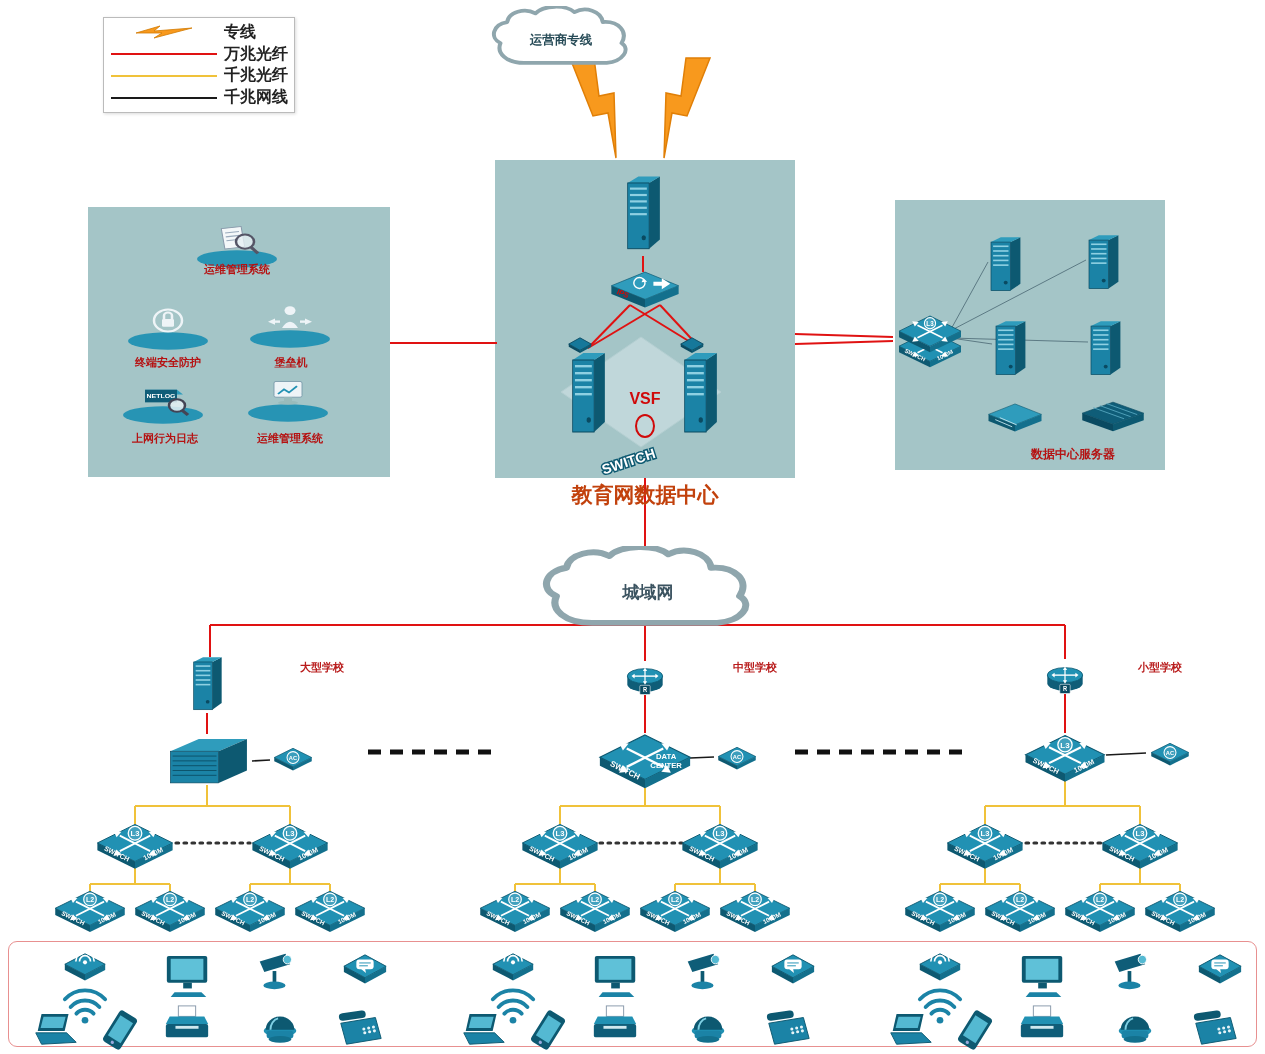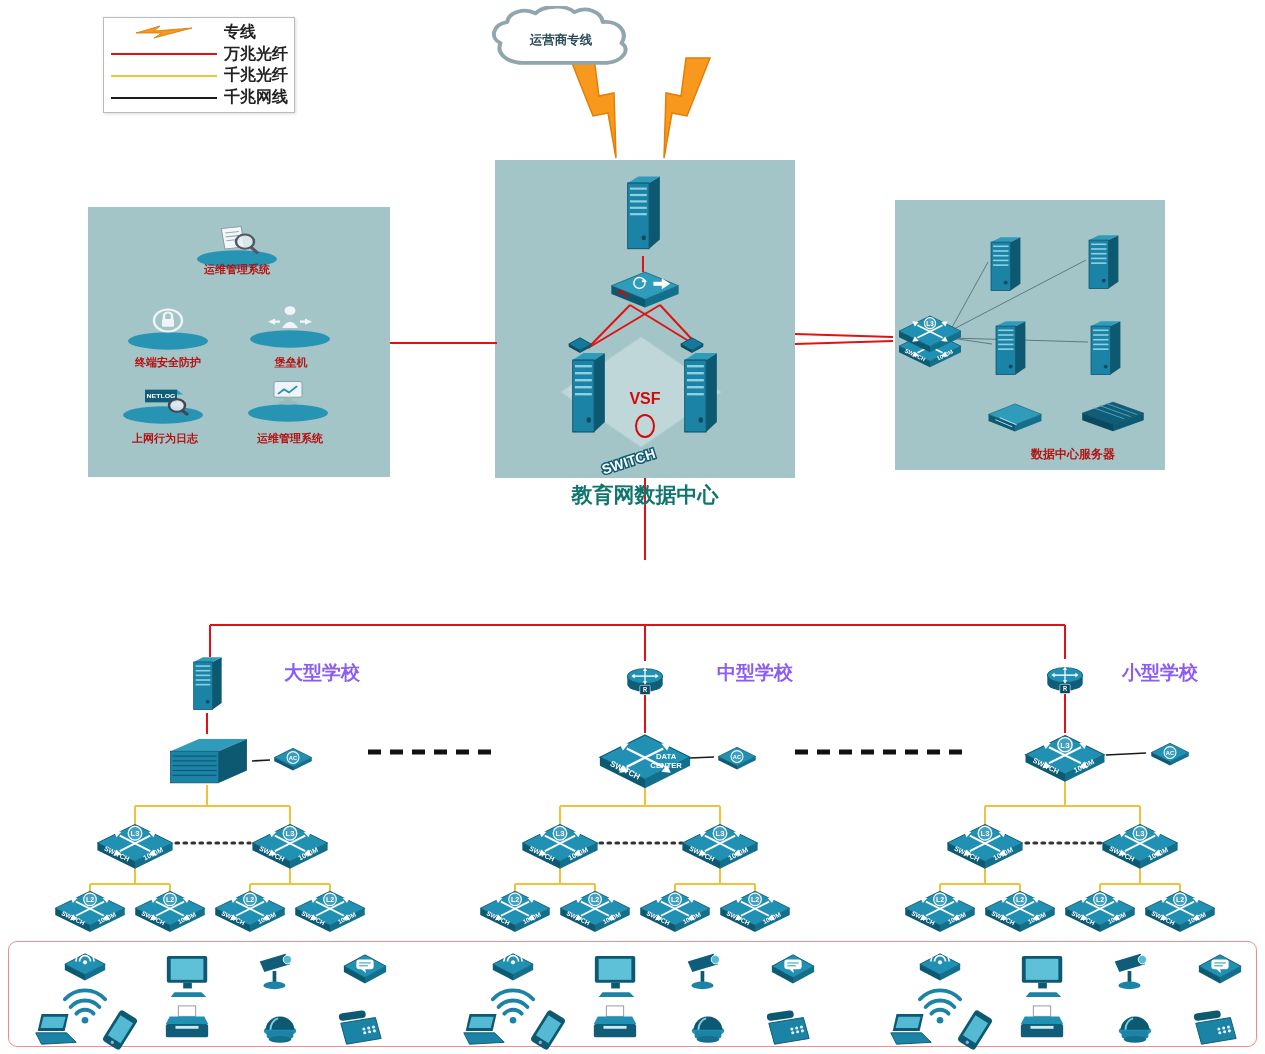--- a/index.html
+++ b/index.html
@@ -12,23 +12,23 @@
   .node svg{width:100%;height:100%;display:block;overflow:visible}
   svg text{font-family:"Liberation Sans",sans-serif;font-weight:bold}
   .swt{fill:#fff;text-anchor:middle}
   .cloud{position:absolute}
   .cloud svg{position:absolute;inset:0;width:100%;height:100%}
   .cloud-label{position:absolute;inset:0;display:flex;align-items:center;justify-content:center;
     font-weight:bold;color:#274b57;font-size:12.5px}
   .cloud-label.big{font-size:17px;color:#3b5360}
   .lbl{position:absolute;text-align:center;font-weight:bold}
   .red-lbl{color:#b51212;font-size:11px}
-  .school-lbl{color:#8b5cf6;font-size:19px}
+  .school-lbl{color:#b91c1c;font-size:11px}
   .dc-title{position:absolute;left:495px;top:481px;width:300px;text-align:center;
-    font-family:"Liberation Serif",serif;font-weight:bold;font-size:21px;color:#0f766e}
+    font-family:"Liberation Serif",serif;font-weight:bold;font-size:21px;color:#c2410c}
   .caption{color:#b51212;font-size:12px}
   .legend{position:absolute;left:103px;top:17px;width:192px;height:96px;background:#fff;
     border:1px solid #bbb;box-shadow:1px 1px 3px rgba(0,0,0,.15);display:flex;flex-direction:column;
     justify-content:space-evenly;padding:3px 0}
   .lg-row{display:flex;align-items:center}
   .lg-ic{width:120px;display:flex;justify-content:center;align-items:center}
   .lg-line{width:106px;height:2px}
   .lg-label{font-size:16px;color:#222;font-weight:bold}
   .device-box{position:absolute;left:8px;top:941px;width:1249px;height:106px;
     border:1.5px solid #e89090;border-radius:9px}
@@ -111,20 +111,26 @@
       <polygon points="570,58 594,58 599,96 614,93 616,158 608,113 593,116" fill="#f8991d" stroke="#e07f07" stroke-width="1.5"></polygon>
       <polygon points="710,58 686,58 681,96 666,93 664,158 672,113 687,116" fill="#f8991d" stroke="#e07f07" stroke-width="1.5"></polygon>
     </svg>
 
   <div class="cloud" style="left:487px;top:6px;width:148px;height:68px">
     <svg viewBox="0 0 220 110" preserveAspectRatio="none">
       <path d="M55,92 C28,92 14,76 20,60 C4,52 8,30 30,26 C32,10 56,2 72,12 C84,-2 118,-2 130,10 C146,0 170,8 172,26 C196,24 210,42 200,60 C214,70 202,90 178,92 Z" fill="#fff" stroke="#8fa6ad" stroke-width="6" stroke-linejoin="round"></path>
     </svg>
     <span class="cloud-label">运营商专线</span>
   </div>
+  <div class="cloud" style="left:536px;top:546px;width:224px;height:92px">
+    <svg viewBox="0 0 220 110" preserveAspectRatio="none">
+      <path d="M55,92 C28,92 14,76 20,60 C4,52 8,30 30,26 C32,10 56,2 72,12 C84,-2 118,-2 130,10 C146,0 170,8 172,26 C196,24 210,42 200,60 C214,70 202,90 178,92 Z" fill="#fff" stroke="#8fa6ad" stroke-width="7" stroke-linejoin="round"></path>
+    </svg>
+    <span class="cloud-label big">城域网</span>
+  </div>
 
   <div id="gen">
       <div class="node" style="left:556px;top:332px;width:170px;height:130px">
         <svg viewBox="0 0 170 130" preserveAspectRatio="none">
           <polygon points="85,5 165,60 85,115 5,60" fill="#d7e7ea" opacity=".55" stroke="#c2d6da"></polygon>
         </svg>
       </div>
       <div class="node" style="left:620.0px;top:172px;width:46px;height:84px">
         <svg viewBox="0 0 60 92" preserveAspectRatio="none">
           <polygon points="38,12 52,5 52,74 38,84" fill="#0d5971"></polygon>

